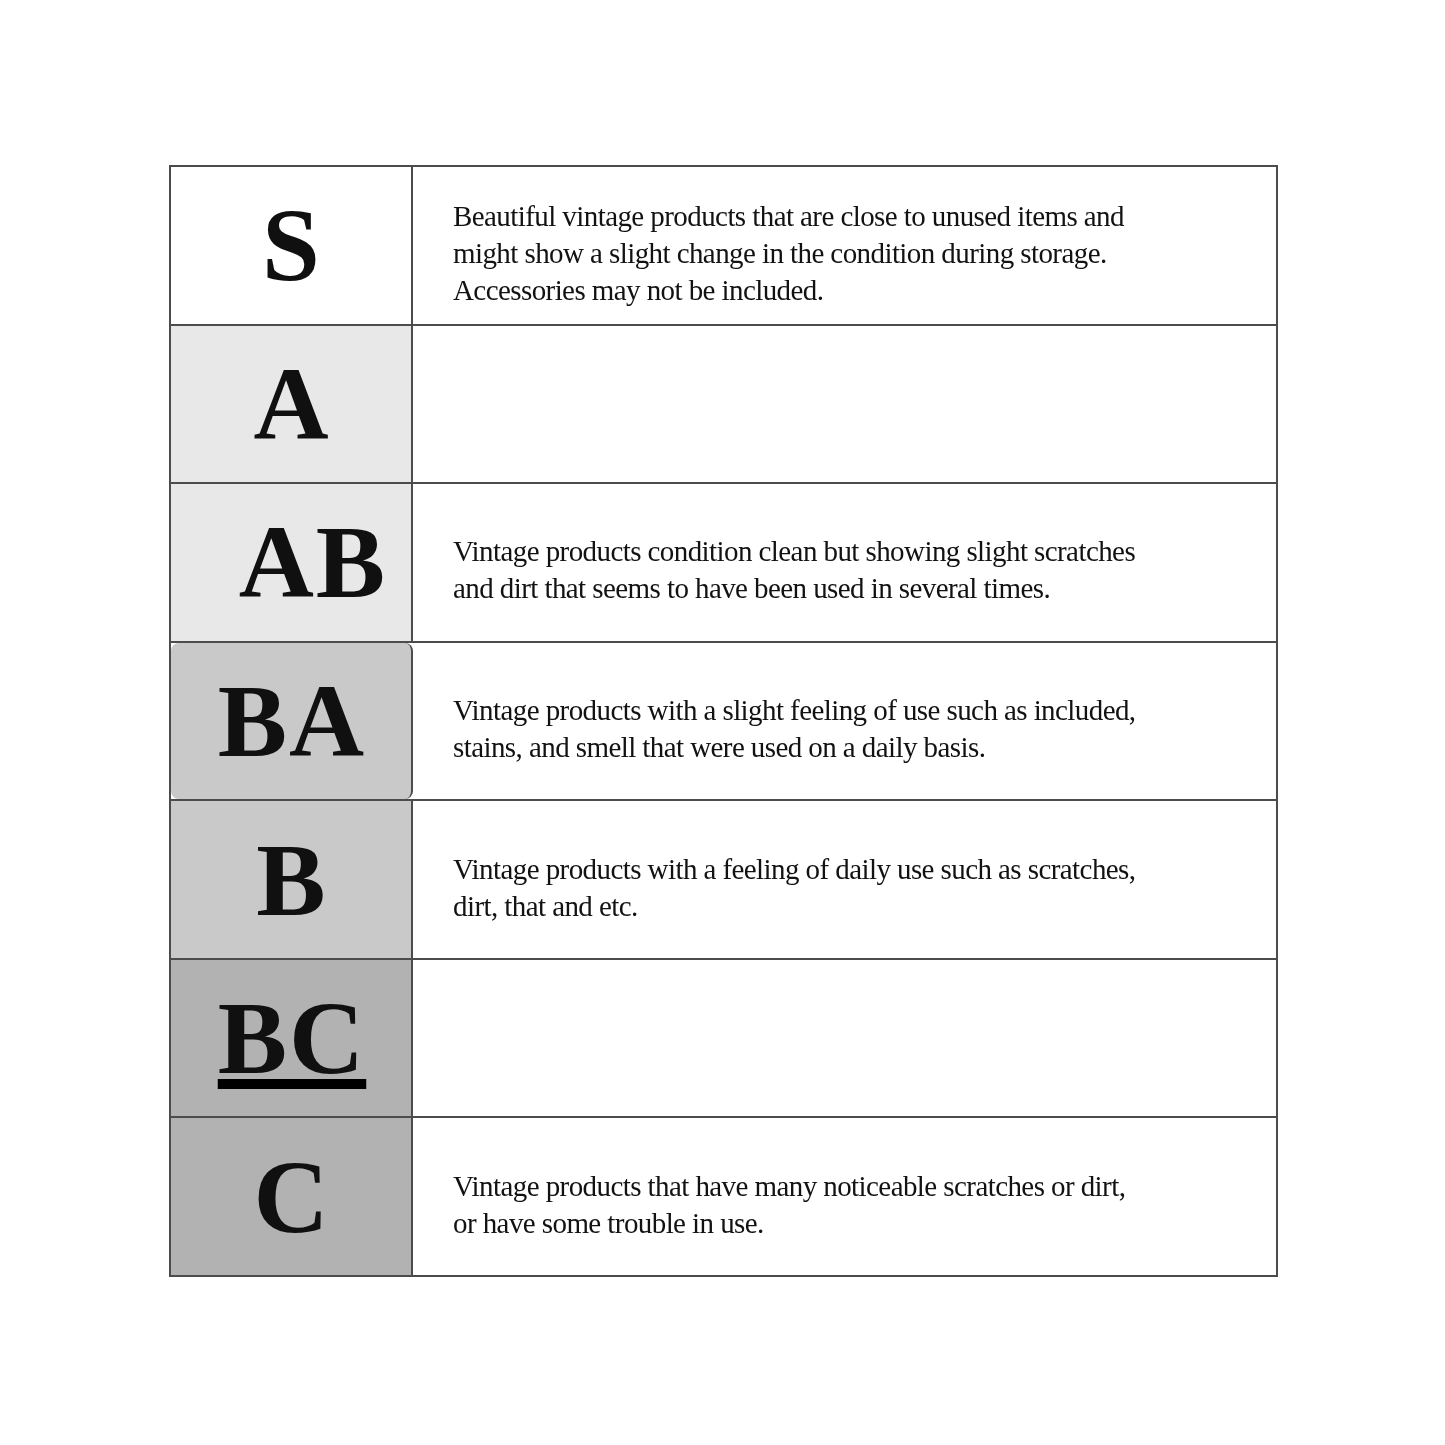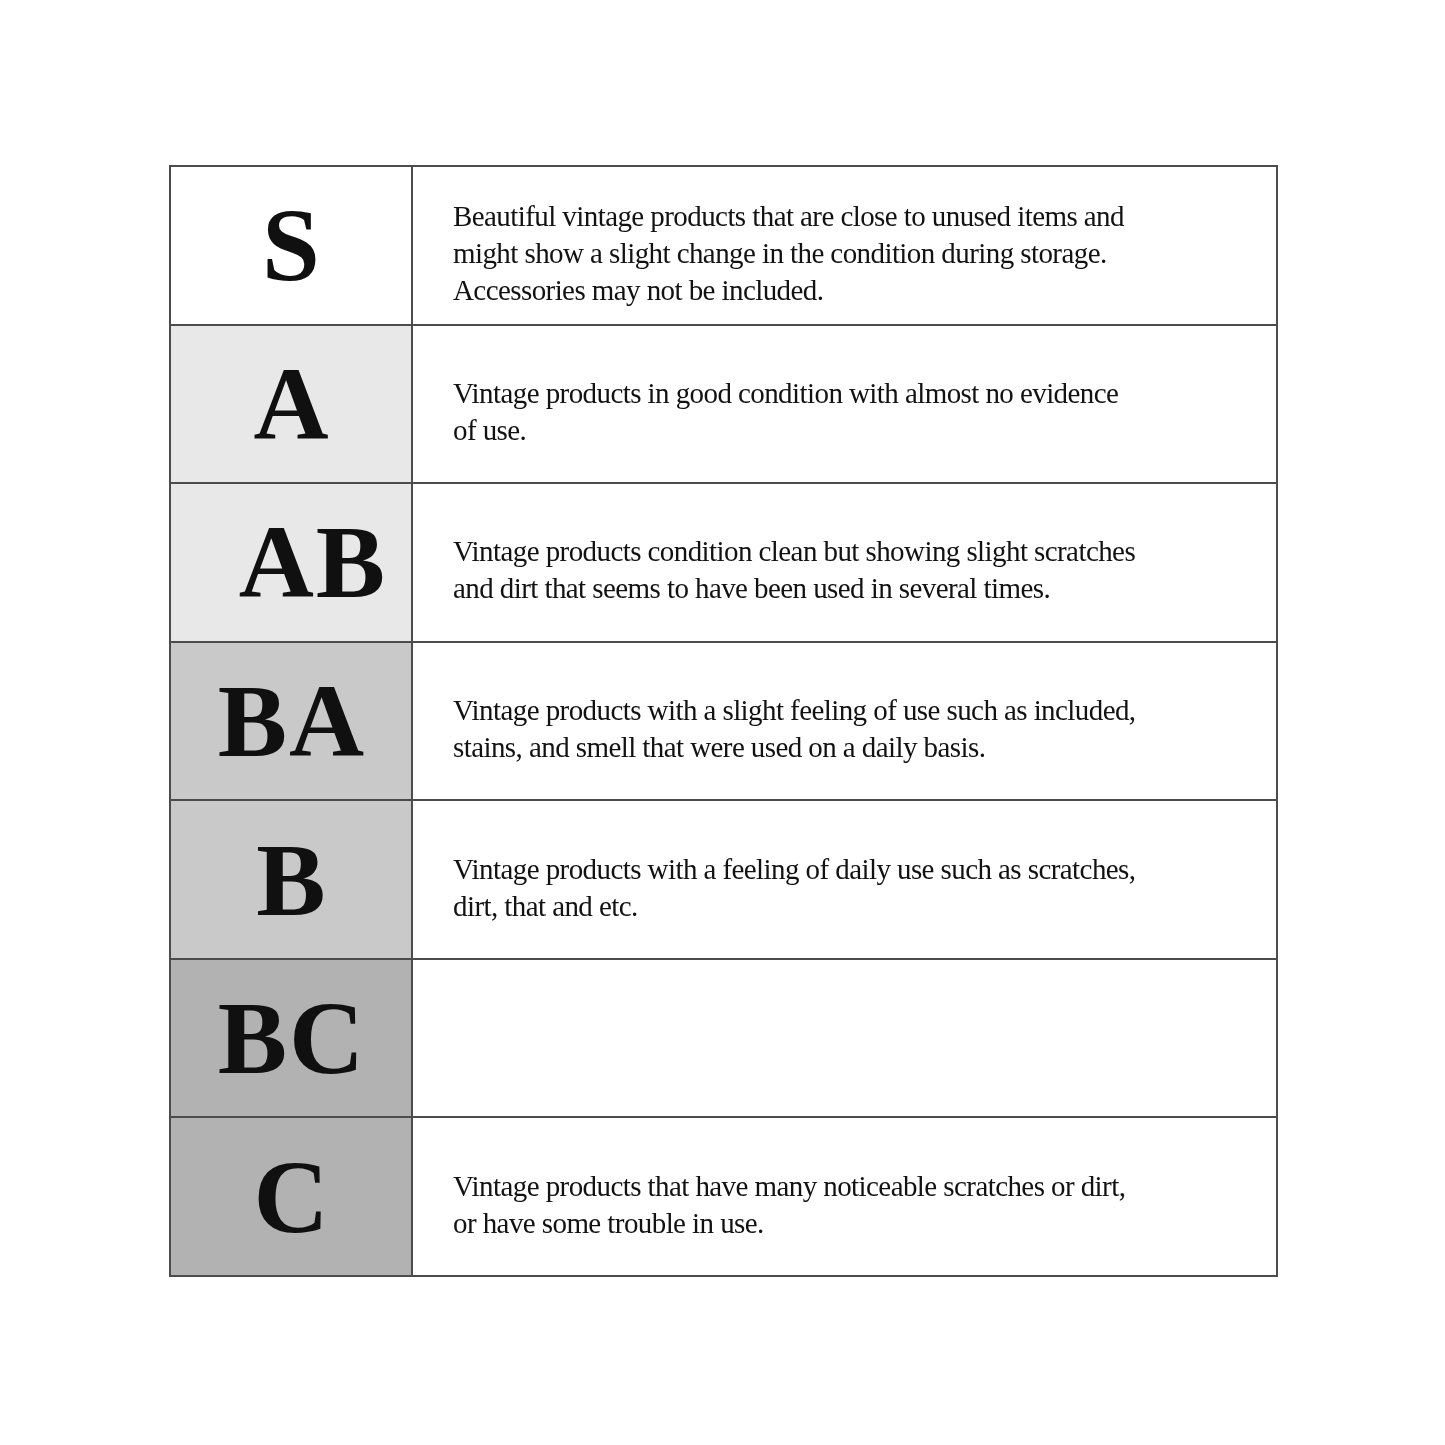--- a/index.html
+++ b/index.html
@@ -80,58 +80,54 @@
       <span class="desc-text">Beautiful vintage products that are close to unused items and
 might show a slight change in the condition during storage.
 Accessories may not be included.</span>
     </div>
   </div>
 
   <div class="grade-row">
     <div class="grade-cell" style="background: rgb(232, 232, 232);">
       <span class="grade-letter">A</span>
     </div>
-    <div class="desc-cell">
-      <span class="desc-text">Vintage products in good condition with almost no evidence
-of use.</span>
-    </div>
   </div>
 
   <div class="grade-row">
     <div class="grade-cell" style="background: rgb(232, 232, 232); padding-left: 42px;">
       <span class="grade-letter">AB</span>
     </div>
     <div class="desc-cell">
       <span class="desc-text">Vintage products condition clean but showing slight scratches
 and dirt that seems to have been used in several times.</span>
     </div>
   </div>
 
   <div class="grade-row">
-    <div class="grade-cell" style="background: rgb(201, 201, 201);">
+    <div class="grade-cell" style="background: rgb(201, 201, 201); border-radius: 8px;">
       <span class="grade-letter">BA</span>
     </div>
     <div class="desc-cell">
       <span class="desc-text">Vintage products with a slight feeling of use such as included,
 stains, and smell that were used on a daily basis.</span>
     </div>
   </div>
 
   <div class="grade-row">
     <div class="grade-cell" style="background: rgb(201, 201, 201);">
       <span class="grade-letter">B</span>
     </div>
     <div class="desc-cell">
       <span class="desc-text">Vintage products with a feeling of daily use such as scratches,
 dirt, that and etc.</span>
     </div>
   </div>
 
   <div class="grade-row">
-    <div class="grade-cell" style="background: rgb(178, 178, 178);">
+    <div class="grade-cell" style="background: rgb(178, 178, 178); text-decoration: underline;">
       <span class="grade-letter">BC</span>
     </div>
   </div>
 
   <div class="grade-row">
     <div class="grade-cell" style="background: rgb(178, 178, 178);">
       <span class="grade-letter">C</span>
     </div>
     <div class="desc-cell">
       <span class="desc-text">Vintage products that have many noticeable scratches or dirt,

